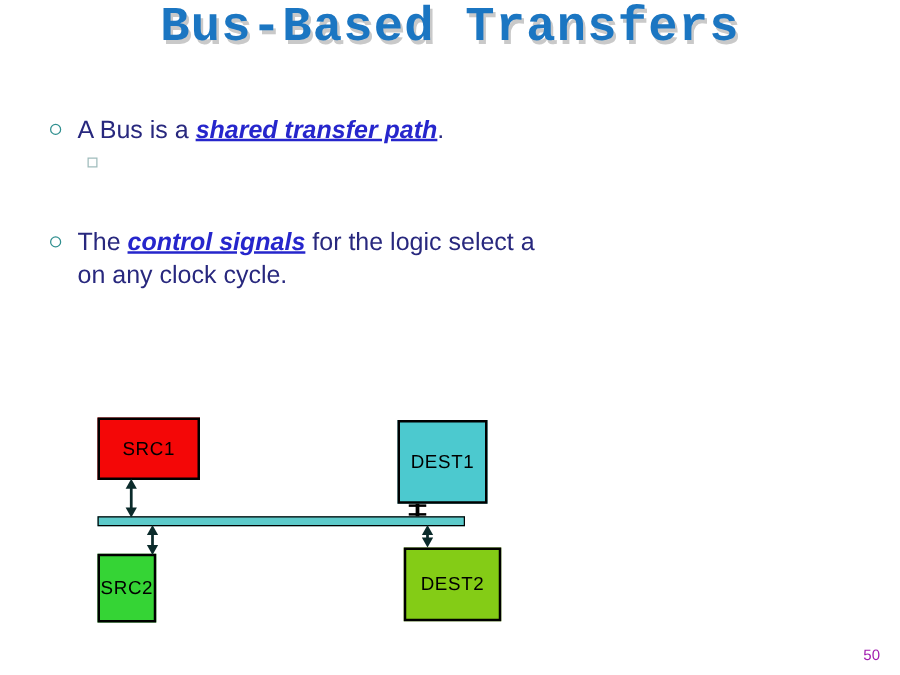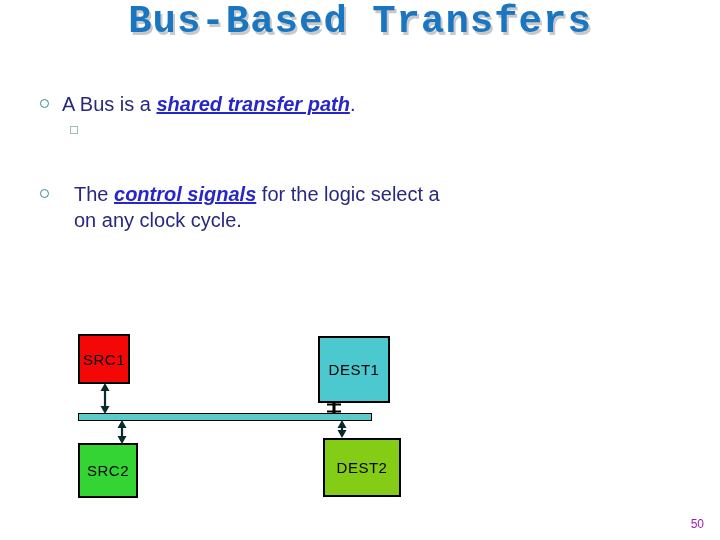--- a/index.html
+++ b/index.html
@@ -10,21 +10,21 @@
   .title {
     position:absolute; top:0px; left:0; right:0; text-align:center;
     font-family:Liberation Mono, monospace; font-weight:bold; font-size:39px;
     color:#1B76C2; letter-spacing:1px;
     text-shadow:2px 3px 0 #c9c9c9;
     white-space:nowrap;
   }
   .bullet-row { position:absolute; display:flex; align-items:flex-start; }
   .b1  { top:91px;  left:40px; width:500px; }
   .sub { top:121px; left:70px; width:500px; }
-  .b2  { top:181px; left:40px; width:545px;gap:12px; }
+  .b2  { top:181px; left:40px; width:545px; }
 
   .marker-circle {
     flex:0 0 auto; width:9px; height:9px; box-sizing:border-box;
     border:1.5px solid #2F8F8F; border-radius:50%; margin-top:8px; background:#fff;
   }
   .marker-square {
     flex:0 0 auto; width:8px; height:8px; box-sizing:border-box;
     border:1px solid #9FBCBC; margin-top:5px; background:#fff;
   }
   .btext  { margin-left:13px; font-size:20px; line-height:26px; color:#28287E; }
@@ -32,23 +32,23 @@
   .em {
     font-weight:bold; font-style:italic; color:#2626CC;
     text-decoration:underline; text-decoration-thickness:2px;
   }
 
   .box {
     position:absolute; box-sizing:border-box; border:2px solid #000;
     display:flex; align-items:center; justify-content:center;
     font-size:15px; color:#000; letter-spacing:0.5px;
   }
-  .box-src1  { left:78px;  top:334px; width:52px; height:50px; }
+  .box-src1  { left:78px;  top:334px; width:82px; height:50px; }
   .box-dest1 { left:318px; top:336px; width:72px; height:67px; }
-  .box-src2  { left:78px;  top:443px; width:60px; height:55px; }
+  .box-src2  { left:78px;  top:443px; width:47px; height:55px; }
   .box-dest2 { left:323px; top:438px; width:78px; height:59px; }
   .bus-bar {
     position:absolute; left:78px; top:413px; width:294px; height:8px;
     box-sizing:border-box; border:1.5px solid #000;
   }
   .connectors { position:absolute; left:0; top:0; width:720px; height:540px; pointer-events:none; }
   .page-number {
     position:absolute; right:16px; bottom:9px; font-size:12px; color:#a21caf;
   }
 </style>

